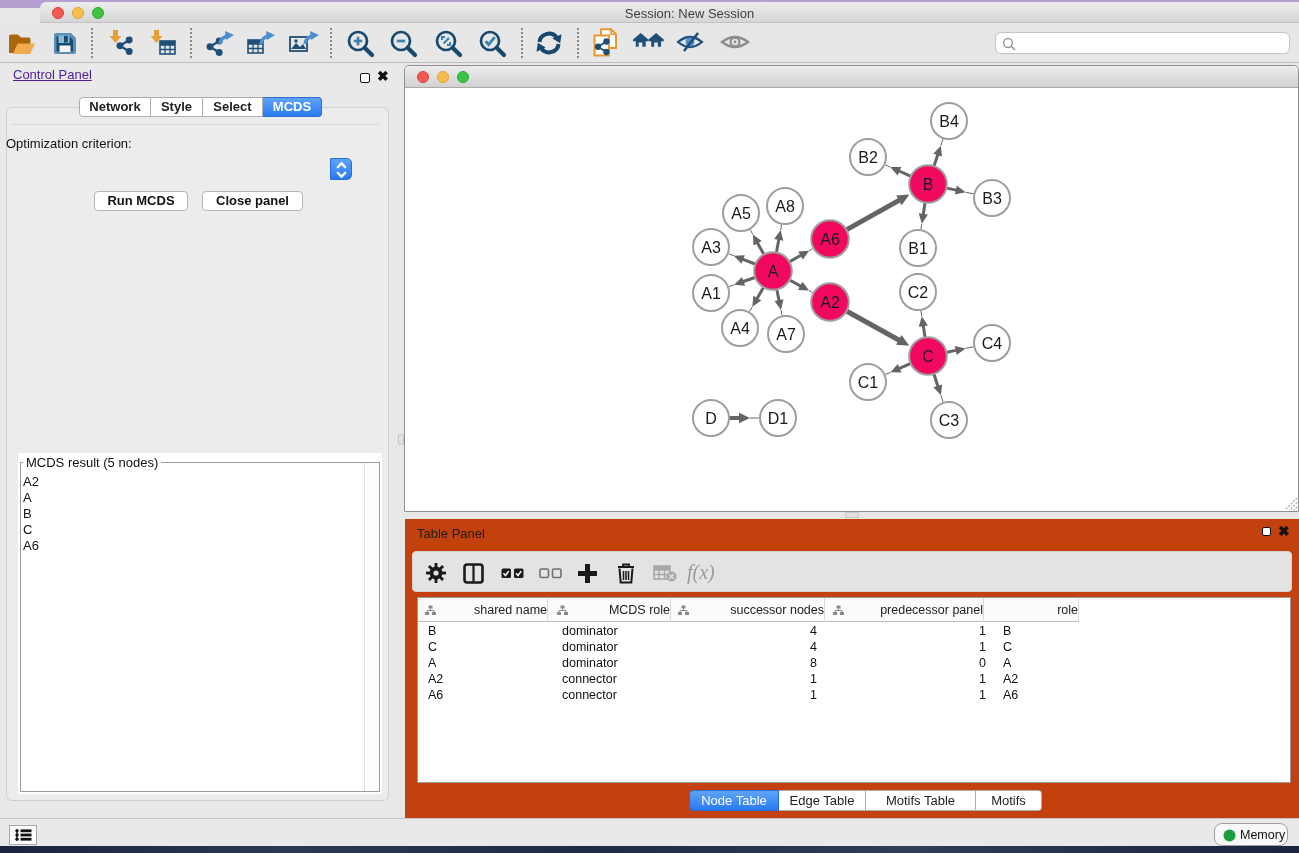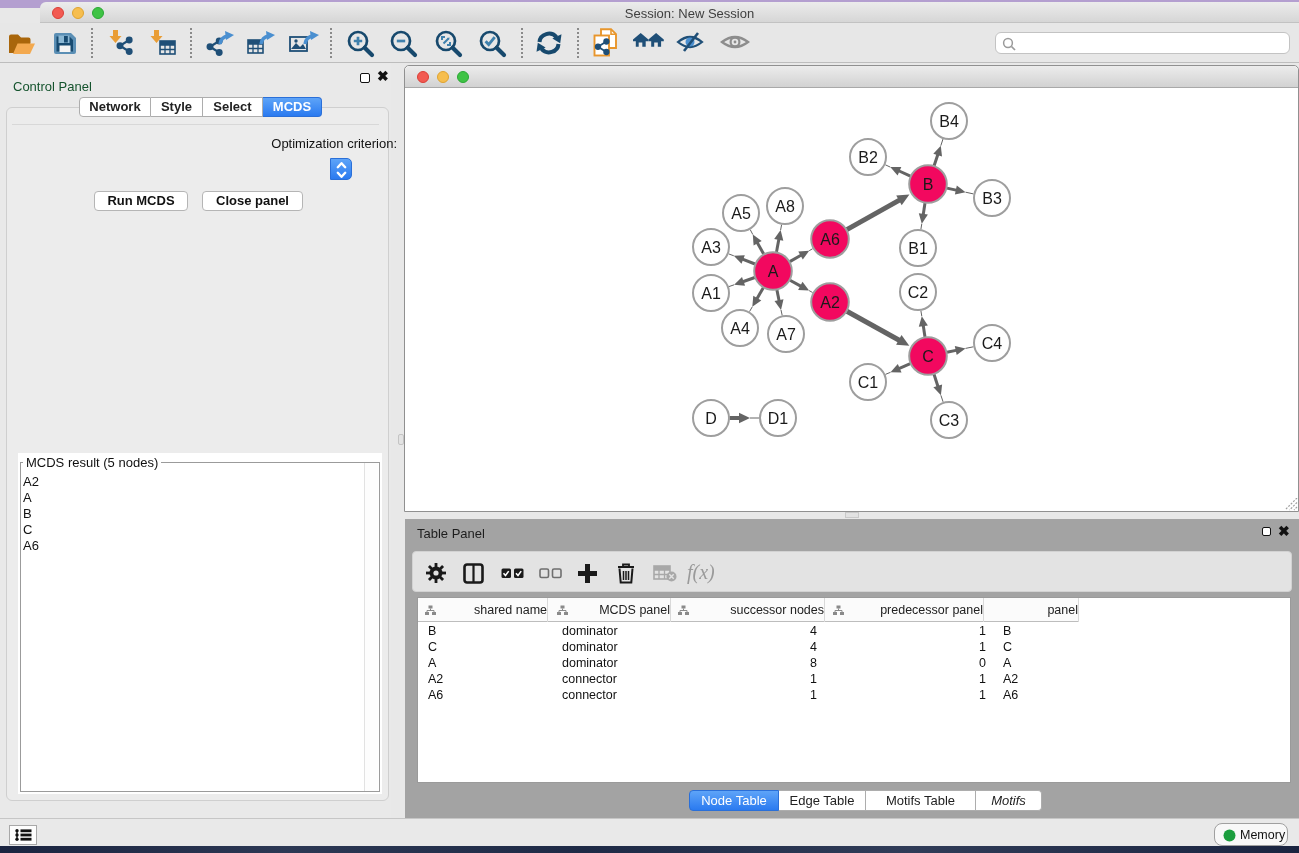--- a/index.html
+++ b/index.html
@@ -22,31 +22,31 @@
   #toolbar { left:0; top:23px; width:1299px; height:40px;
     background:#e7e7e7; border-bottom:1px solid #bdbdbd; }
   .sep { top:5px; width:0px; height:30px; border-left:2px dotted #8a8a8a; position:absolute;}
   .tbi { position:absolute; top:29px; }
 
   #searchbox { left:995px; top:9px; width:295px; height:22px; background:#fff;
     border:1px solid #c3c3c3; border-radius:6px; }
 
   
   #cpanel { left:0; top:63px; width:391px; height:755px; background:#e9e9e9; }
-  #cpanel .ptitle { left:13px; top:16px; font-size:13px; color:#14532d; }
+  #cpanel .ptitle { left:13px; top:4px; font-size:13px; color:#4c1d95;text-decoration:underline; }
   .floatbtn { width:10px; height:10px; border:1.5px solid #111; border-radius:2px; background:#fff;}
   .closex { font-size:14px; font-weight:bold; color:#111; }
 
   #cpinset { left:6px; top:44px; width:383px; height:694px; border:1px solid #cfcfcf;
     border-radius:6px; background:#ececec; }
   .tab { position:absolute; top:34px; height:20px; border:1px solid #adadad; background:#fff;
     font-weight:bold; font-size:13px; color:#222; text-align:center; line-height:18px; }
   .tab.sel { background:linear-gradient(#5ea4f8,#2a7af0); color:#fff; border-color:#2a6fd8;text-align:center; }
 
-  #optlabel { left:6px; top:73px; width:391px; text-align:right; font-size:13px; color:#111; }
+  #optlabel { left:6px; top:73px; width:391px; text-align:left; font-size:13px; color:#111; }
   #dropdown { left:42px; top:95px; width:310px; height:22px; background:#fff;
     border:1px solid #b2b2b2; border-radius:5px; font-size:13px; color:#111;
     line-height:20px; padding-left:10px; letter-spacing:0.2px; }
   #dropcap { left:330px; top:95px; width:22px; height:22px;
     background:linear-gradient(#5ea4f8,#2a7af0); border-radius:0 5px 5px 0;
     border:1px solid #2a6fd8; }
   .btn { position:absolute; height:20px; background:#fff; border:1px solid #b5b5b5;
     border-radius:4px; font-weight:bold; font-size:13px; color:#111; text-align:center; line-height:18px; }
 
   #mcdsbox { left:18px; top:390px; width:364px; height:341px; background:#fff; }
@@ -57,21 +57,21 @@
 
   
   #netwin { left:404px; top:65px; width:895px; height:447px; background:#fff;
     border:1px solid #909090; border-radius:5px 5px 0 0; }
   #nettitle { left:0; top:0; width:100%; height:22px;
     background:linear-gradient(#ececec,#d2d2d2); border-bottom:1px solid #a9a9a9;
     border-radius:5px 5px 0 0; }
   #nettitle .title { width:100%; text-align:center; top:4px; font-size:13px; color:#333; }
 
   
-  #tpanel { left:405px; top:519px; width:894px; height:299px; background:#a3a3a3; }
+  #tpanel { left:405px; top:519px; width:894px; height:299px; background:#c2410c; }
   #tpanel .ptitle { left:12px; top:7px; font-size:13px; color:#1d1d1d; }
   #ttoolbar { left:7px; top:32px; width:880px; height:41px; background:#e3e3e3;
     border:1px solid #d2d2d2; border-radius:4px; }
   #ttable { left:12px; top:78px; width:874px; height:186px; background:#fff;
     border:1px solid #9a9a9a; }
   #thead { left:0; top:0; width:661px; height:24px; background:#fafafa;
     border-bottom:1px solid #c9c9c9; }
   .hcell { position:absolute; top:0; height:24px; border-right:1px solid #d9d9d9;
     font-size:12.5px; color:#222; text-align:right; line-height:24px; }
   .trow { position:absolute; font-size:12.5px; color:#111; }
@@ -409,21 +409,21 @@
 <div class="abs" style="left:0;top:0;width:661px;height:24px;background:#fbfbfb;border-bottom:1px solid #bdbdbd;"></div>
 <div class="hcell" style="left:0px;width:130px;">shared name</div>
 <svg width="11" height="11" viewBox="0 0 11 11" style="position:absolute;top:7px;left:7px">
           <g fill="#8a8a8a">
             <rect x="3.5" y="0.5" width="4" height="3"></rect>
             <rect x="0" y="7" width="4" height="3"></rect>
             <rect x="7" y="7" width="4" height="3"></rect>
             <path d="M5.5 3.5 v2 M2 7 V5.5 h7 V7" stroke="#8a8a8a" fill="none" stroke-width="1"></path>
           </g>
         </svg>
-<div class="hcell" style="left:130px;width:123px;">MCDS panel</div>
+<div class="hcell" style="left:130px;width:123px;">MCDS role</div>
 <svg width="11" height="11" viewBox="0 0 11 11" style="position:absolute;top:7px;left:139px">
           <g fill="#8a8a8a">
             <rect x="3.5" y="0.5" width="4" height="3"></rect>
             <rect x="0" y="7" width="4" height="3"></rect>
             <rect x="7" y="7" width="4" height="3"></rect>
             <path d="M5.5 3.5 v2 M2 7 V5.5 h7 V7" stroke="#8a8a8a" fill="none" stroke-width="1"></path>
           </g>
         </svg>
 <div class="hcell" style="left:253px;width:154px;">successor nodes</div>
 <svg width="11" height="11" viewBox="0 0 11 11" style="position:absolute;top:7px;left:260px">
@@ -436,21 +436,21 @@
         </svg>
 <div class="hcell" style="left:407px;width:159px;">predecessor panel</div>
 <svg width="11" height="11" viewBox="0 0 11 11" style="position:absolute;top:7px;left:415px">
           <g fill="#8a8a8a">
             <rect x="3.5" y="0.5" width="4" height="3"></rect>
             <rect x="0" y="7" width="4" height="3"></rect>
             <rect x="7" y="7" width="4" height="3"></rect>
             <path d="M5.5 3.5 v2 M2 7 V5.5 h7 V7" stroke="#8a8a8a" fill="none" stroke-width="1"></path>
           </g>
         </svg>
-<div class="hcell" style="left:566px;width:95px;">panel</div>
+<div class="hcell" style="left:566px;width:95px;">role</div>
 </div>
     <div id="trows" class="abs">
 <div class="trow" style="left:10px;top:26px;">B</div>
 <div class="trow" style="left:144px;top:26px;">dominator</div>
 <div class="trow" style="left:253px;top:26px;width:146px;text-align:right;">4</div>
 <div class="trow" style="left:407px;top:26px;width:161px;text-align:right;">1</div>
 <div class="trow" style="left:585px;top:26px;">B</div>
 <div class="trow" style="left:10px;top:42px;">C</div>
 <div class="trow" style="left:144px;top:42px;">dominator</div>
 <div class="trow" style="left:253px;top:42px;width:146px;text-align:right;">4</div>
@@ -470,21 +470,21 @@
 <div class="trow" style="left:144px;top:90px;">connector</div>
 <div class="trow" style="left:253px;top:90px;width:146px;text-align:right;">1</div>
 <div class="trow" style="left:407px;top:90px;width:161px;text-align:right;">1</div>
 <div class="trow" style="left:585px;top:90px;">A6</div>
 </div>
   </div>
   <div id="bottomtabs" class="abs">
     <div class="btab sel abs" style="left:268px; width:90px; border-radius:4px 0 0 4px;">Node Table</div>
     <div class="btab abs" style="left:358px; width:87px; border-left:none;">Edge Table</div>
     <div class="btab abs" style="left:445px; width:110px; border-left:none;">Motifs Table</div>
-    <div class="btab abs" style="left:555px; width:66px; border-left:none; border-radius:0 4px 4px 0;font-style:italic;">Motifs</div>
+    <div class="btab abs" style="left:555px; width:66px; border-left:none; border-radius:0 4px 4px 0;">Motifs</div>
   </div>
 </div>
 
 <div id="statusbar" class="abs">
   <div id="listbtn" class="abs">
       <svg class="abs" style="left:5px;top:3px" width="17" height="12" viewBox="0 0 17 12">
         <g fill="#111">
           <circle cx="2" cy="1.8" r="1.7"></circle>
           <rect x="5.5" y="0.4" width="11" height="2.8"></rect>
           <circle cx="2" cy="6" r="1.7"></circle>

